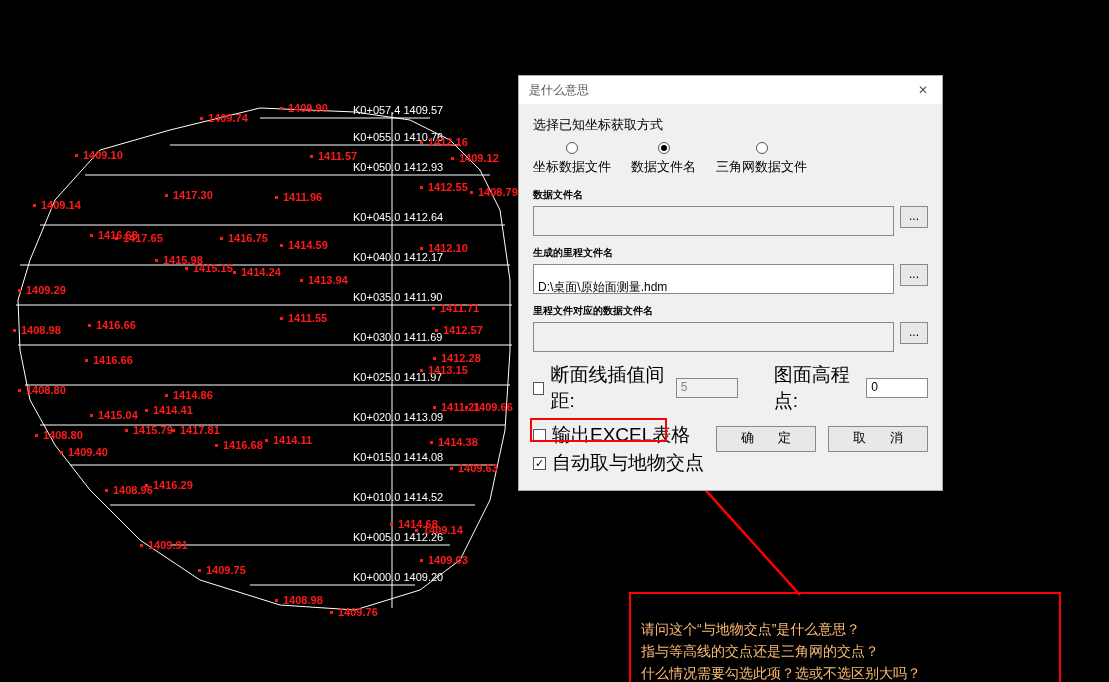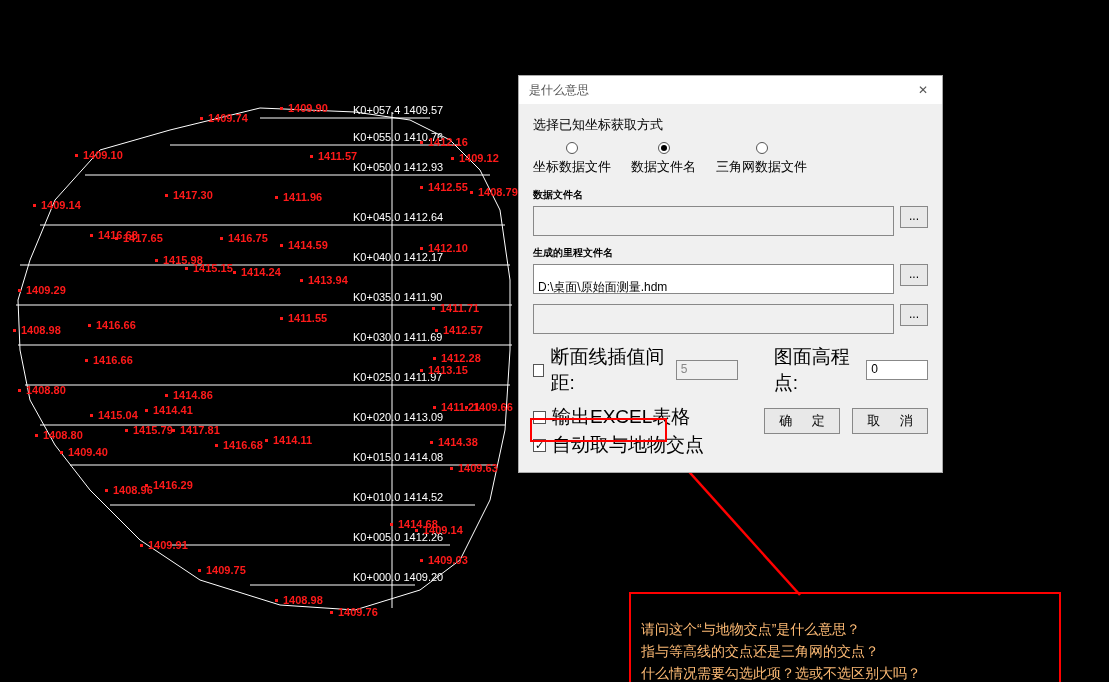--- a/index.html
+++ b/index.html
@@ -90,21 +90,21 @@
   display: flex; align-items: center; gap: 6px; margin-top: 8px;
 }
 .chk { width:13px; height:13px; border:1px solid #555; background:#fff; display:inline-flex; align-items:center; justify-content:center; font-size:11px; line-height:1; }
 .chk.checked::after { content:'✓'; color:#000; }
 .opt-lbl { font-size: 19px; }
 .num-input { width:70px; height:20px; border:1px solid #888; padding:1px 4px; background:#fff; }
 .num-input.disabled { background:#f0f0f0; color:#888; }
 .spacer20 { width: 28px; }
 
 .btn-row { display:flex; gap:12px; }
-.btn { width:76px; height:26px; border:1px solid #888; background:#e8e8e8; text-align:center; line-height:24px; font-size:13px; letter-spacing:8px; padding-left:8px;}
+.btn { width:100px; height:26px; border:1px solid #888; background:#e8e8e8; text-align:center; line-height:24px; font-size:13px; letter-spacing:8px; padding-left:8px;font-family:Liberation Mono, monospace;}
 
 .highlight-box {
   position: absolute;
   border: 2px solid #ff0000;
   pointer-events: none;
 }
 
 
 .anno-box {
   position: absolute;
@@ -188,20 +188,21 @@
 
     <div class="field-block">
       <div class="field-label">生成的里程文件名</div>
       <div class="field-row">
         <div class="text-input">D:\桌面\原始面测量.hdm</div>
         <div class="browse-btn">...</div>
       </div>
     </div>
 
     <div class="field-block">
+      <div class="field-label">里程文件对应的数据文件名</div>
       <div class="field-row">
         <div class="text-input disabled"></div>
         <div class="browse-btn">...</div>
       </div>
     </div>
 
     <div class="opt-row">
       <span class="chk"></span>
       <span class="opt-lbl">断面线插值间距:</span>
       <span class="num-input disabled">5</span>

